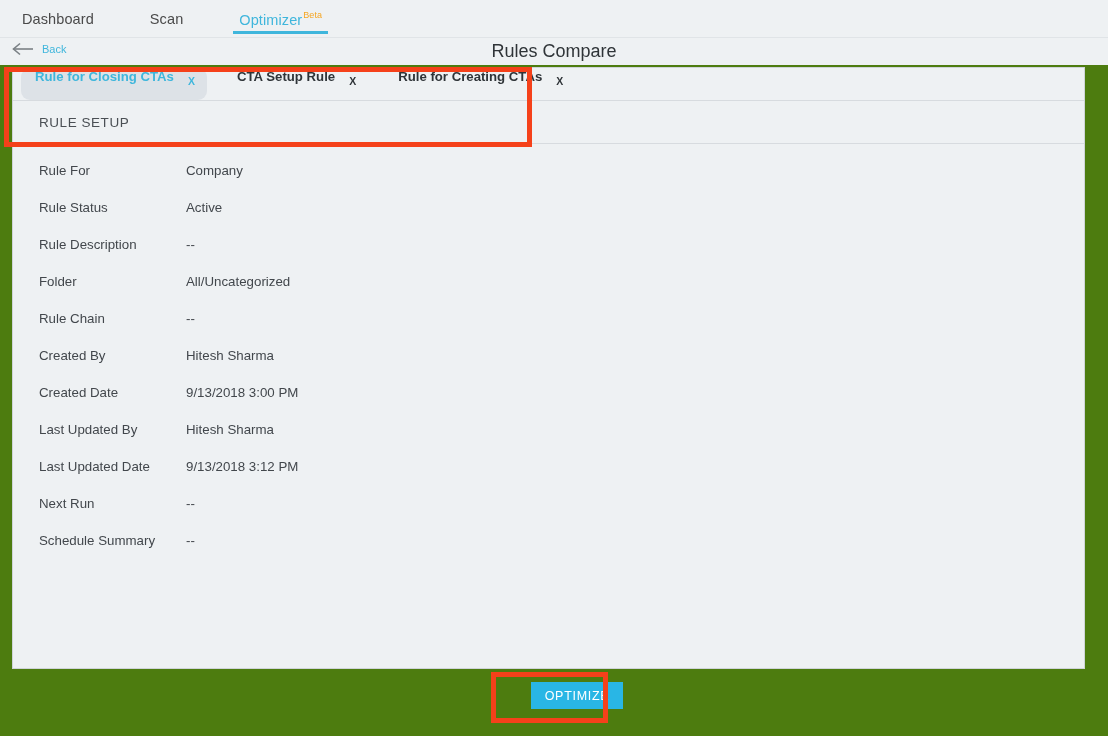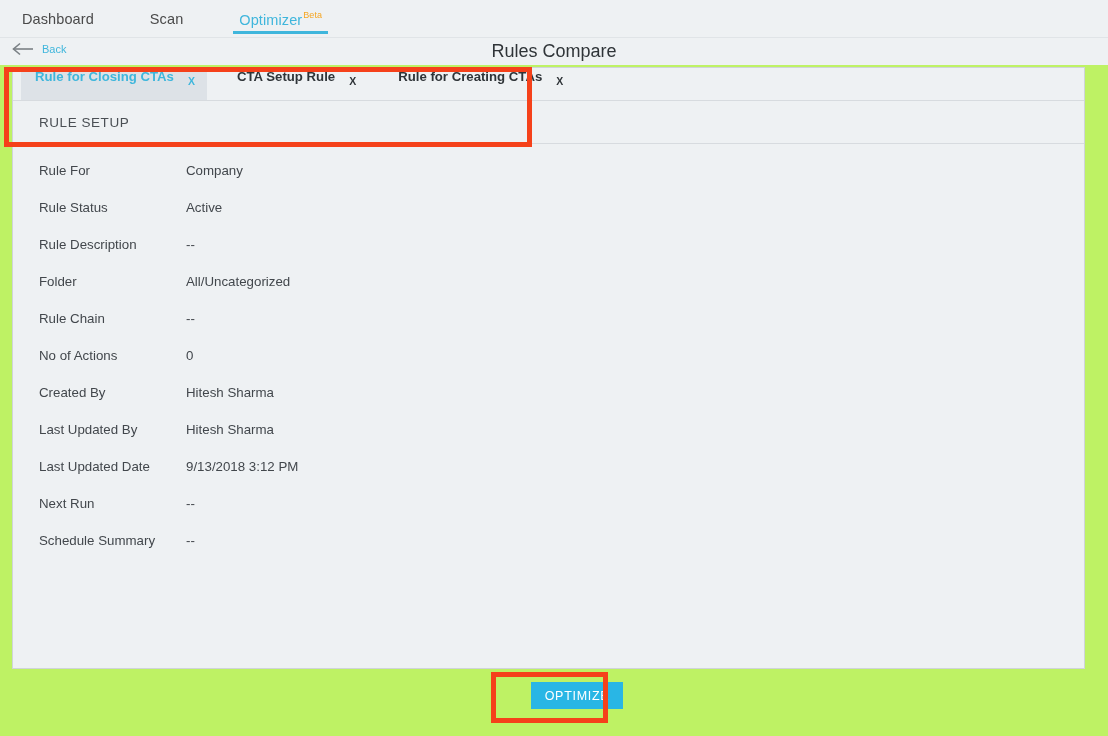--- a/index.html
+++ b/index.html
@@ -8,21 +8,21 @@
     width: 1108px; height: 736px;
     background: #eef1f3;
     font-family: "Liberation Sans", sans-serif;
     overflow: hidden;
   }
 
   #root {
     position: relative;
     width: 1108px;
     height: 736px;
-    background: #bef264;
+    background: #4d7c0f;
   }
 
   
   .topnav {
     position: absolute;
     left: 0; top: 0;
     width: 1108px; height: 38px;
     background: #eef1f3;
     border-bottom: 1px solid #e0e4e7;
   }
@@ -114,20 +114,21 @@
   .rtab {
     display: flex;
     align-items: center;
     padding: 0 10px 16px 14px;
     font-size: 13.2px;
     font-weight: bold;
     color: #2f3438;
     cursor: pointer;
     white-space: nowrap;
     background: transparent;
+    border-radius: 9px;
   }
   .rtab.active {
     background: #dde2e7;
     color: #3fb6dc;
   }
   .rtab .tab-close {
     font-size: 10.5px;
     font-weight: bold;
     margin-left: 14px;
     margin-right: 2px;
@@ -294,26 +295,26 @@
       </div>
       <div class="drow">
         <div class="dlabel">Folder</div>
         <div class="dvalue">All/Uncategorized</div>
       </div>
       <div class="drow">
         <div class="dlabel">Rule Chain</div>
         <div class="dvalue">--</div>
       </div>
       <div class="drow">
-        <div class="dlabel">No of Actions</div>
-        <div class="dvalue">0</div>
-      </div>
-      <div class="drow">
         <div class="dlabel">Created By</div>
         <div class="dvalue">Hitesh Sharma</div>
+      </div>
+      <div class="drow">
+        <div class="dlabel">Created Date</div>
+        <div class="dvalue">9/13/2018 3:00 PM</div>
       </div>
       <div class="drow">
         <div class="dlabel">Last Updated By</div>
         <div class="dvalue">Hitesh Sharma</div>
       </div>
       <div class="drow">
         <div class="dlabel">Last Updated Date</div>
         <div class="dvalue">9/13/2018 3:12 PM</div>
       </div>
       <div class="drow">

